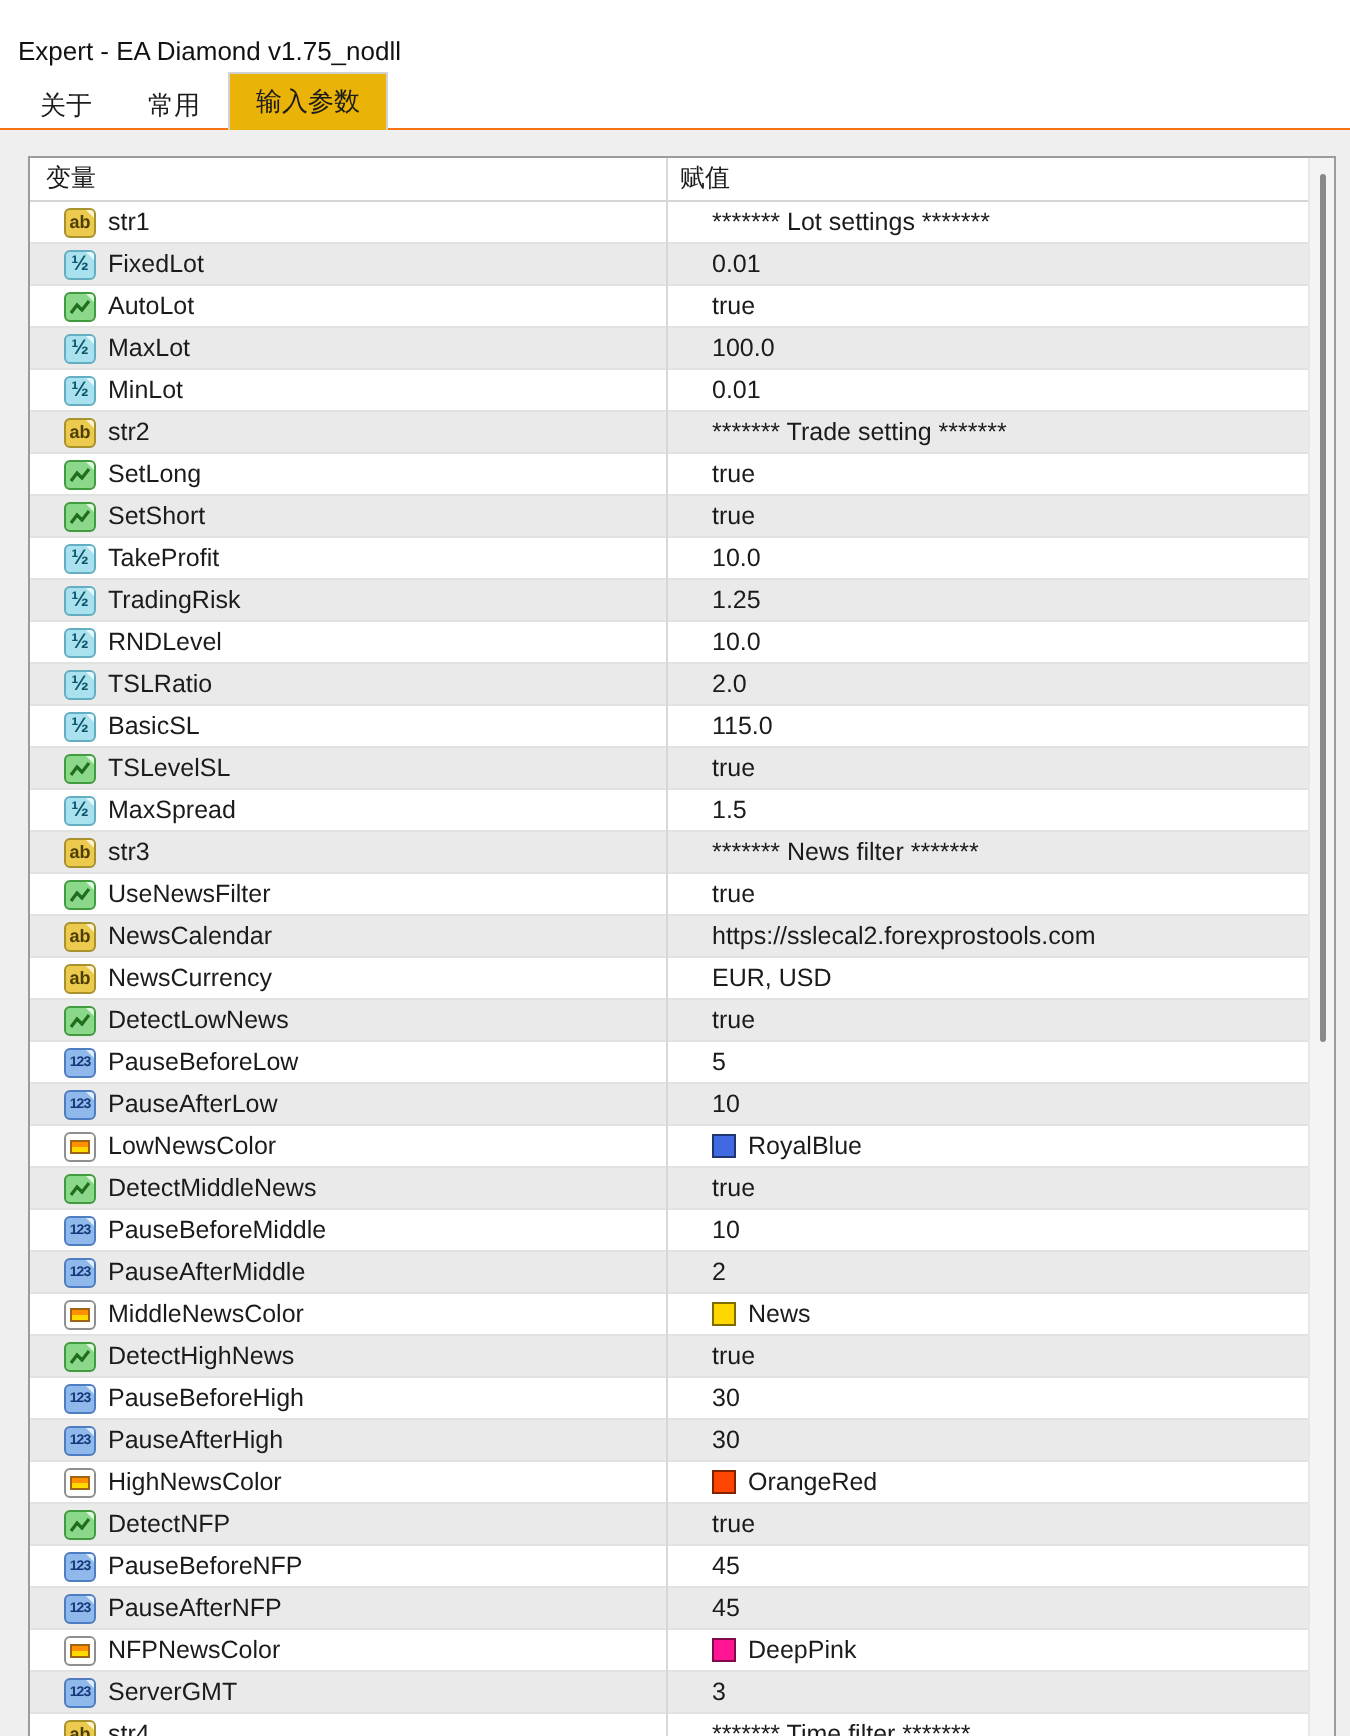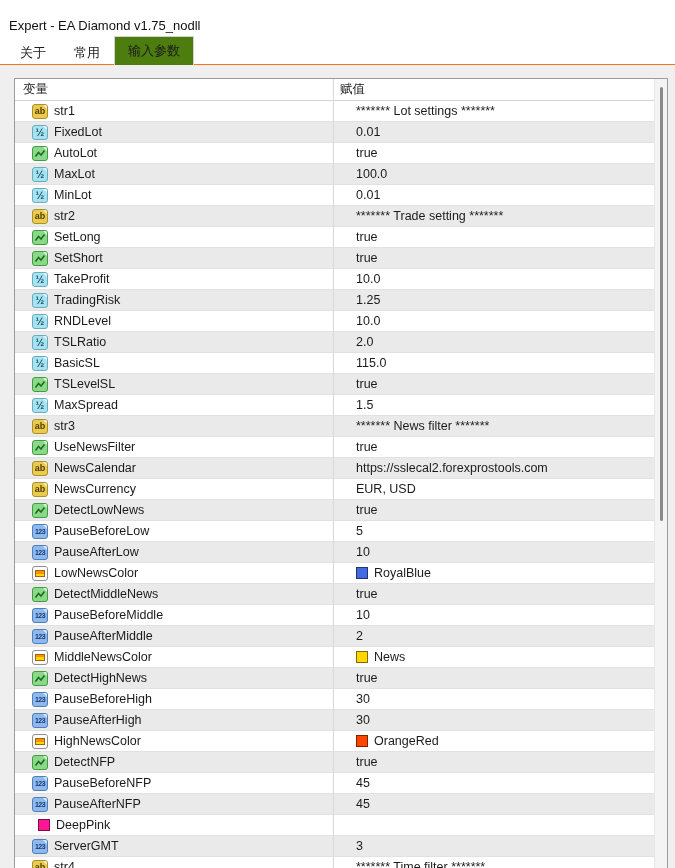--- a/index.html
+++ b/index.html
@@ -17,21 +17,21 @@
   .tabbar{
     position:absolute;top:37px;left:6px;height:28px;
     display:flex;align-items:flex-end;z-index:3;
   }
   .tab{
     height:25px;line-height:25px;padding:0 13px;font-size:13px;
     color:#1b1b1b;background:transparent;border:1px solid transparent;
     border-bottom:none;cursor:default;white-space:nowrap;
   }
   .tab.active{
-    background:#4d7c0f;border-color:#d2d2d2;height:28px;line-height:27px;
+    background:#eab308;border-color:#d2d2d2;height:28px;line-height:27px;
     position:relative;z-index:4;text-align:center;
   }
   .panel{
     position:absolute;top:64px;left:0;width:675px;height:804px;
     background:#efefef;border-top:1px solid #f97316;
     overflow:hidden;box-sizing:border-box;
   }
   .param-table{
     position:absolute;left:14px;top:13px;width:654px;height:799px;
     background:#ffffff;border:1px solid #9c9c9c;box-sizing:border-box;
@@ -461,20 +461,26 @@
         <div class="row alt">
           <div class="cell-var">
             <span class="icon int">123</span>
             <span class="param-label">PauseAfterNFP</span>
           </div>
           <div class="cell-val">
             <span>45</span>
           </div>
         </div>
         <div class="row">
+          <div class="cell-var">
+            <span class="icon colortype">
+              <span class="chip"></span>
+            </span>
+            <span class="param-label">NFPNewsColor</span>
+          </div>
           <div class="cell-val">
             <span class="swatch" style="background: rgb(255, 20, 147);"></span>
             <span>DeepPink</span>
           </div>
         </div>
         <div class="row alt">
           <div class="cell-var">
             <span class="icon int">123</span>
             <span class="param-label">ServerGMT</span>
           </div>

